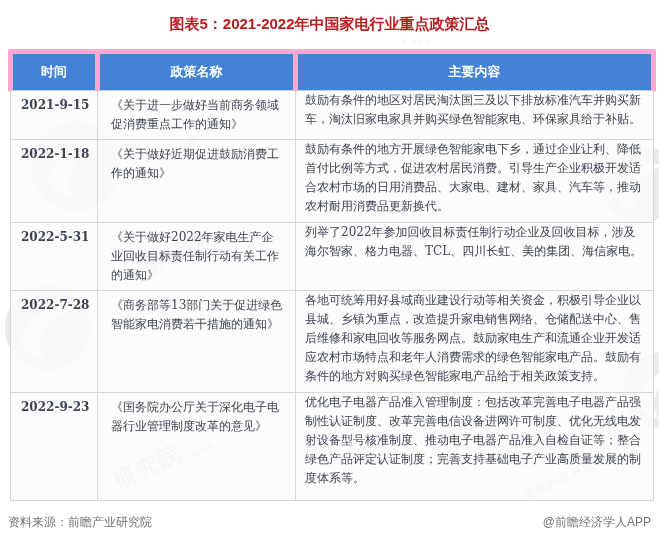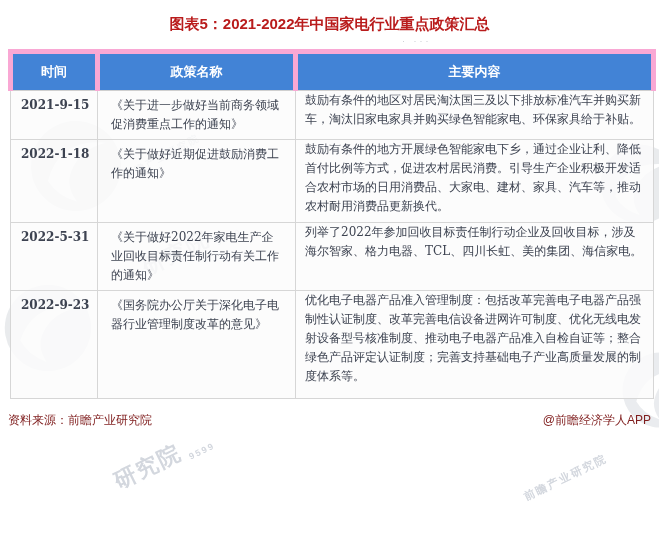--- a/index.html
+++ b/index.html
@@ -73,21 +73,21 @@
   .tbl td.policy{padding:5px 10px 5px 13px;}
   .tbl td.content{padding:0 8px 5px 9px;}
   
   .footer{
     position:relative;z-index:2;
     margin:13px 8px 0 8px;
     display:flex;
     justify-content:space-between;
     align-items:center;
     font-size:12px;
-    color:#7f1d1d;
+    color:#737373;
   }
 </style>
 </head>
 <body>
 
 <div class="page">
 
   <div class="wm-layer">
     <div class="wm" style="left:28px;top:118px;transform:rotate(-14deg);">
       <svg width="96" height="96" viewBox="0 0 100 100">
@@ -146,20 +146,25 @@
       <tr style="height:83px;">
         <td class="date">2022-1-18</td>
         <td class="policy">《关于做好近期促进鼓励消费工作的通知》</td>
         <td class="content">鼓励有条件的地方开展绿色智能家电下乡，通过企业让利、降低首付比例等方式，促进农村居民消费。引导生产企业积极开发适合农村市场的日用消费品、大家电、建材、家具、汽车等，推动农村耐用消费品更新换代。</td>
       </tr>
       <tr style="height:65px;">
         <td class="date">2022-5-31</td>
         <td class="policy">《关于做好2022年家电生产企业回收目标责任制行动有关工作的通知》</td>
         <td class="content">列举了2022年参加回收目标责任制行动企业及回收目标，涉及海尔智家、格力电器、TCL、四川长虹、美的集团、海信家电。</td>
       </tr>
+      <tr style="height:102px;">
+        <td class="date">2022-7-28</td>
+        <td class="policy">《商务部等13部门关于促进绿色智能家电消费若干措施的通知》</td>
+        <td class="content">各地可统筹用好县域商业建设行动等相关资金，积极引导企业以县城、乡镇为重点，改造提升家电销售网络、仓储配送中心、售后维修和家电回收等服务网点。鼓励家电生产和流通企业开发适应农村市场特点和老年人消费需求的绿色智能家电产品。鼓励有条件的地方对购买绿色智能家电产品给于相关政策支持。</td>
+      </tr>
       <tr style="height:108px;">
         <td class="date">2022-9-23</td>
         <td class="policy">《国务院办公厅关于深化电子电器行业管理制度改革的意见》</td>
         <td class="content">优化电子电器产品准入管理制度：包括改革完善电子电器产品强制性认证制度、改革完善电信设备进网许可制度、优化无线电发射设备型号核准制度、推动电子电器产品准入自检自证等；整合绿色产品评定认证制度；完善支持基础电子产业高质量发展的制度体系等。</td>
       </tr>
     </tbody>
   </table>
 
   <div class="footer">
     <span>资料来源：前瞻产业研究院</span>

